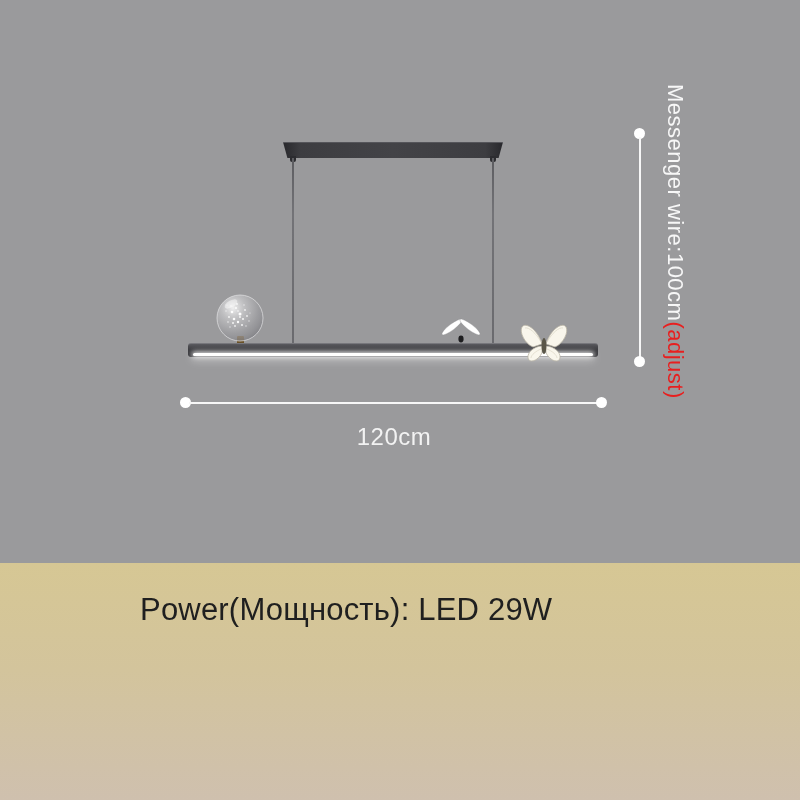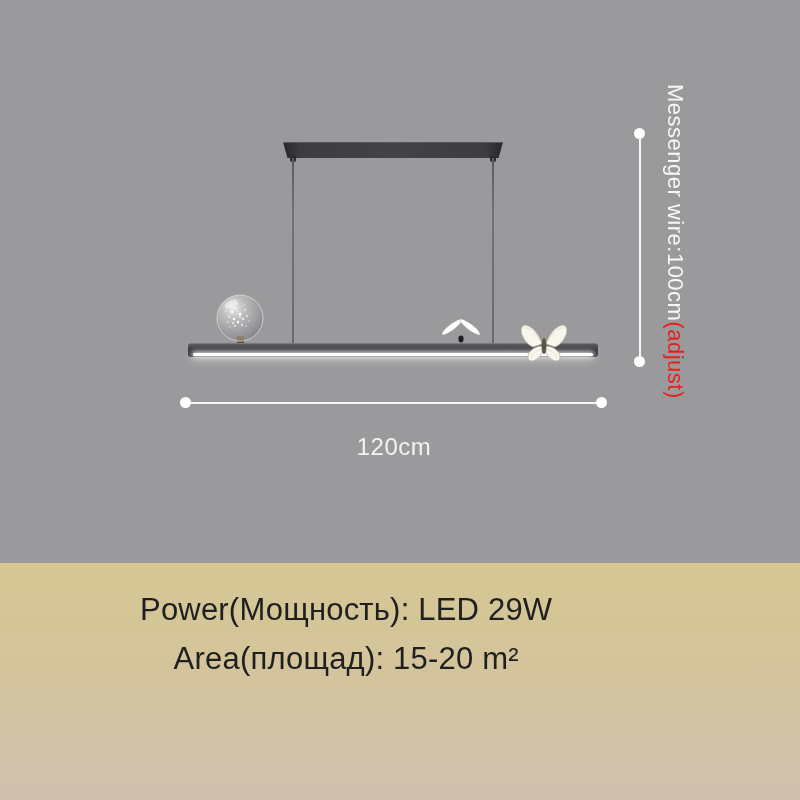--- a/index.html
+++ b/index.html
@@ -100,21 +100,21 @@
     transform: rotate(90deg);
     transform-origin: 0 0;
     white-space: nowrap;
     font-size: 22px;
     letter-spacing: 0.5px;
     color: #f7f7f7;
   }
   .wire-label .adjust { color: #e81f1f; }
   .width-label {
     position: absolute;
-    left: 294px; top: 433px;
+    left: 294px; top: 423px;
     width: 200px;
     text-align: center;
     font-size: 24px;
     color: #f2f2f2;
     letter-spacing: 0.5px;
   }
   
   .specs {
     position: absolute;
     left: 0; top: 563px;
@@ -124,21 +124,20 @@
   .spec-lines {
     position: absolute;
     left: 140px; top: 22px;
   }
   .spec-line {
     font-size: 31px;
     line-height: 49px;
     color: #1f1f1f;
     letter-spacing: 0.2px;
     white-space: nowrap;
-    text-align: center;
   }
 </style>
 </head>
 <body>
 
 <div class="stage">
 
   <div class="scene">
 
     <div class="canopy"></div>
@@ -223,17 +222,16 @@
     <div class="dim-dot hdim-dot-left"></div>
     <div class="hdim-line"></div>
     <div class="dim-dot hdim-dot-right"></div>
     <div class="width-label">120cm</div>
 
   </div>
 
   <div class="specs">
     <div class="spec-lines">
       <div class="spec-line">Power(Мощность): LED 29W</div>
-      <div class="spec-line">Area(площад): 15-20 m²</div>
     </div>
   </div>
 
 </div>
 
 </body></html>

